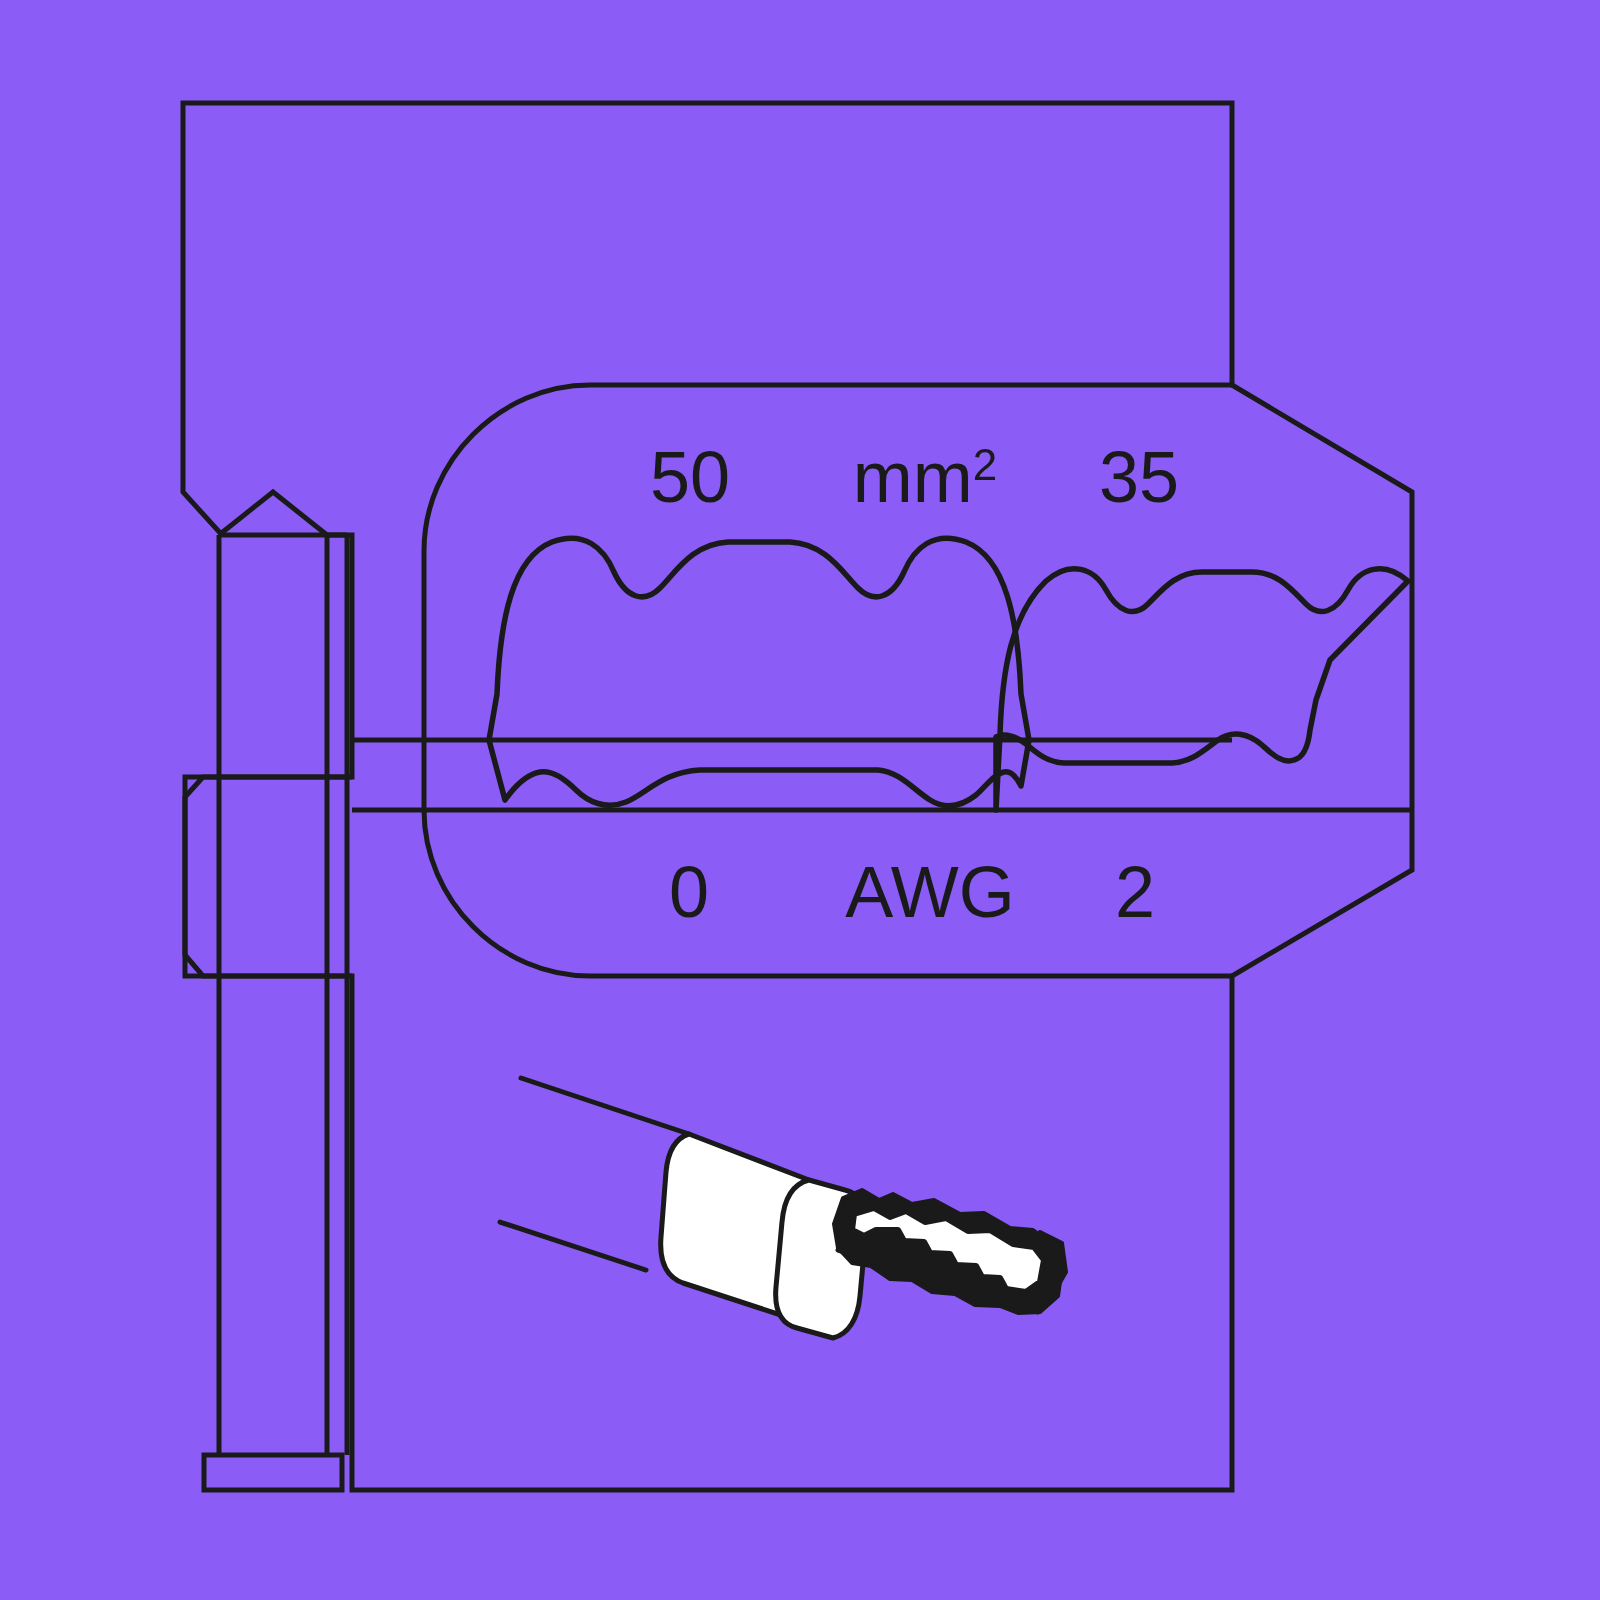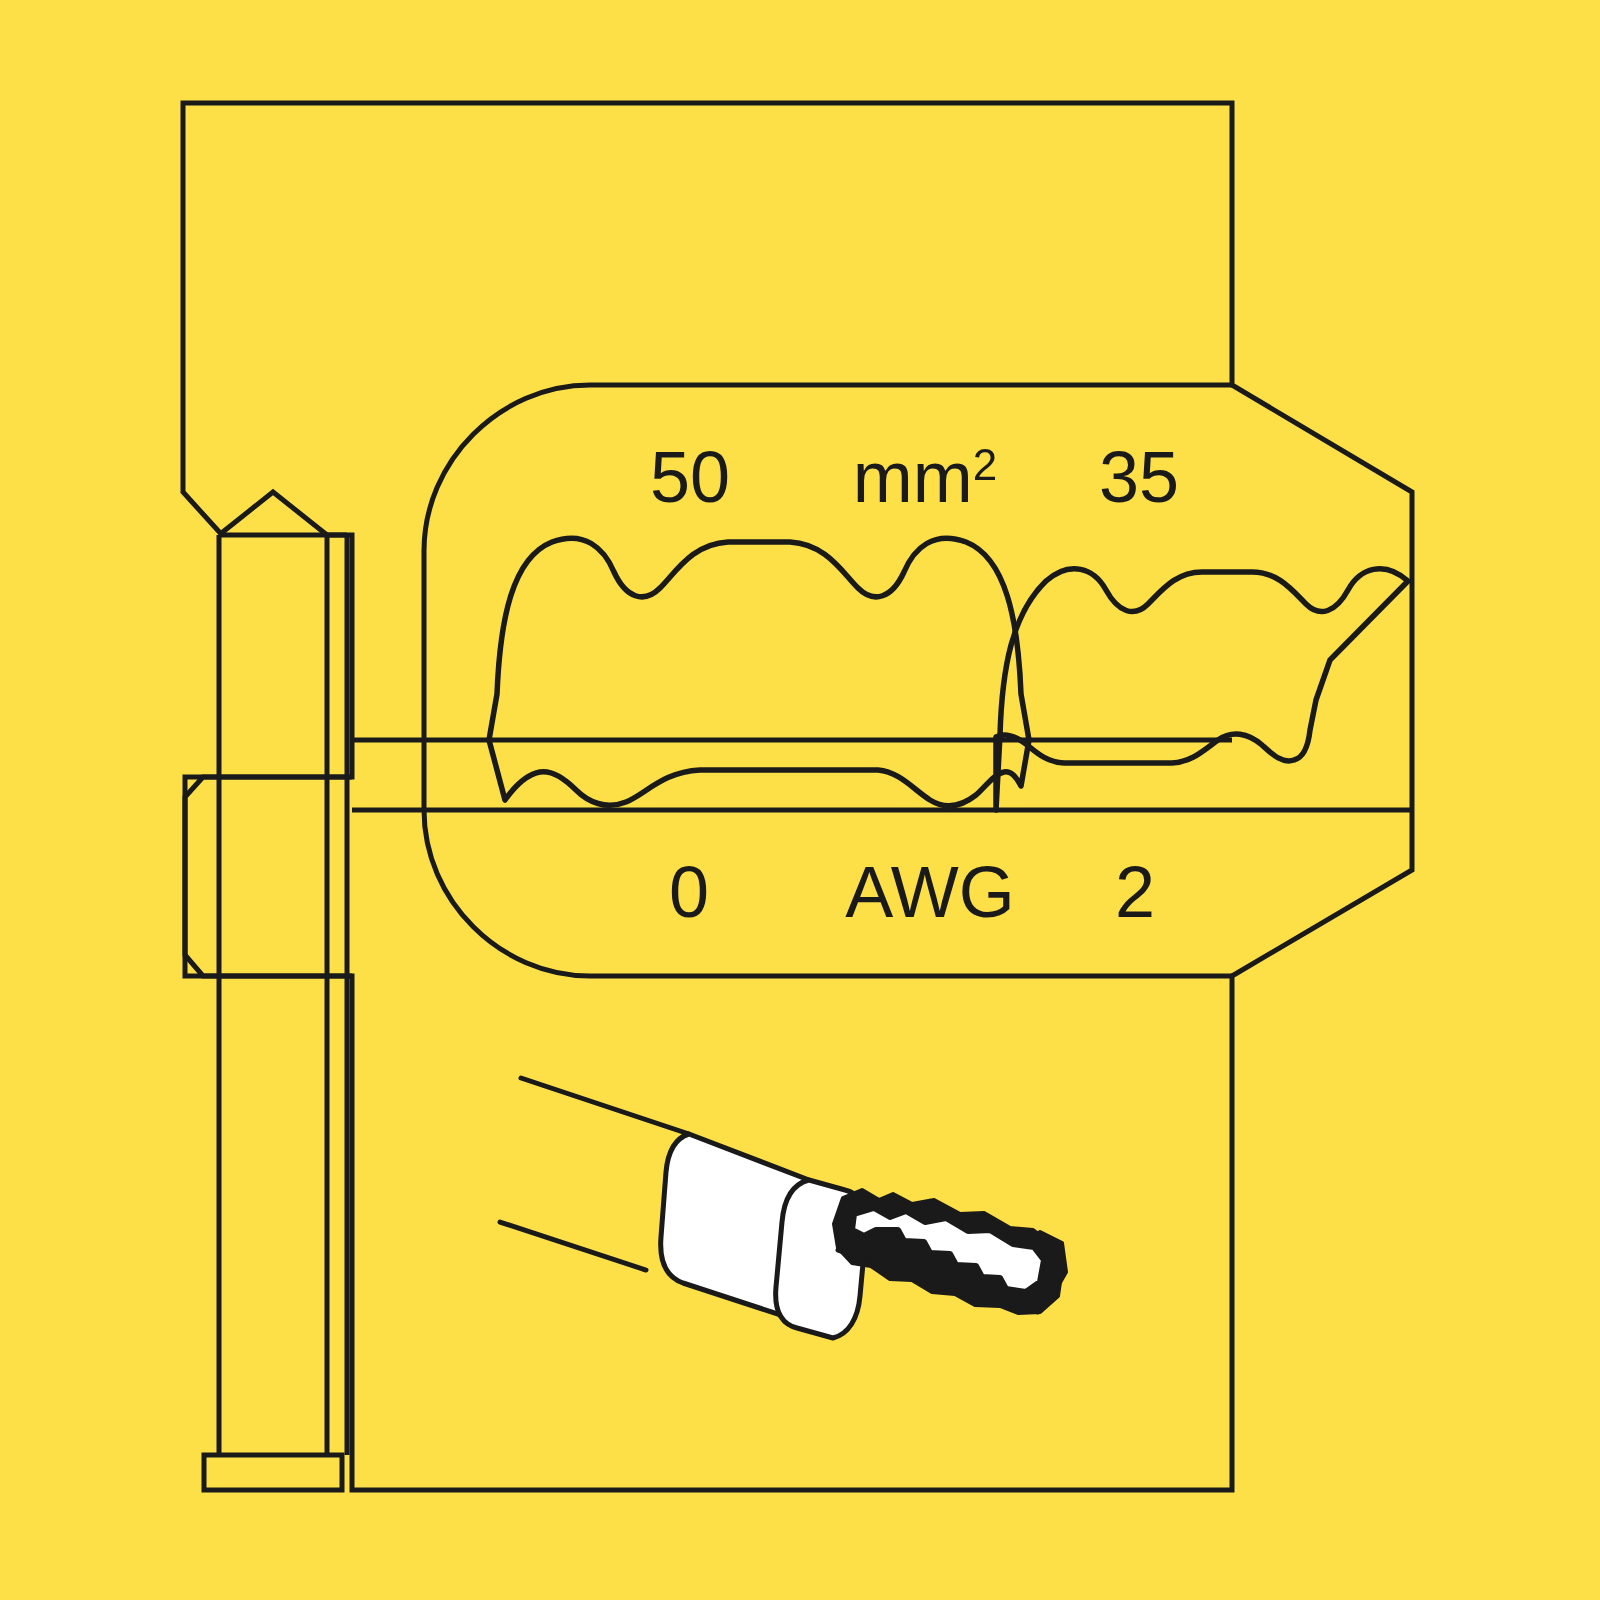--- a/index.html
+++ b/index.html
@@ -10,21 +10,21 @@
   body {
     width: 1600px;
     height: 1600px;
     font-family: "Liberation Sans", sans-serif;
     overflow: hidden;
   }
   #stage {
     position: relative;
     width: 1600px;
     height: 1600px;
-    background: #fde047;
+    background: #8b5cf6;
   }
   #drawing {
     position: absolute;
     left: 0;
     top: 0;
     width: 1600px;
     height: 1600px;
     display: block;
   }
   .ln {

